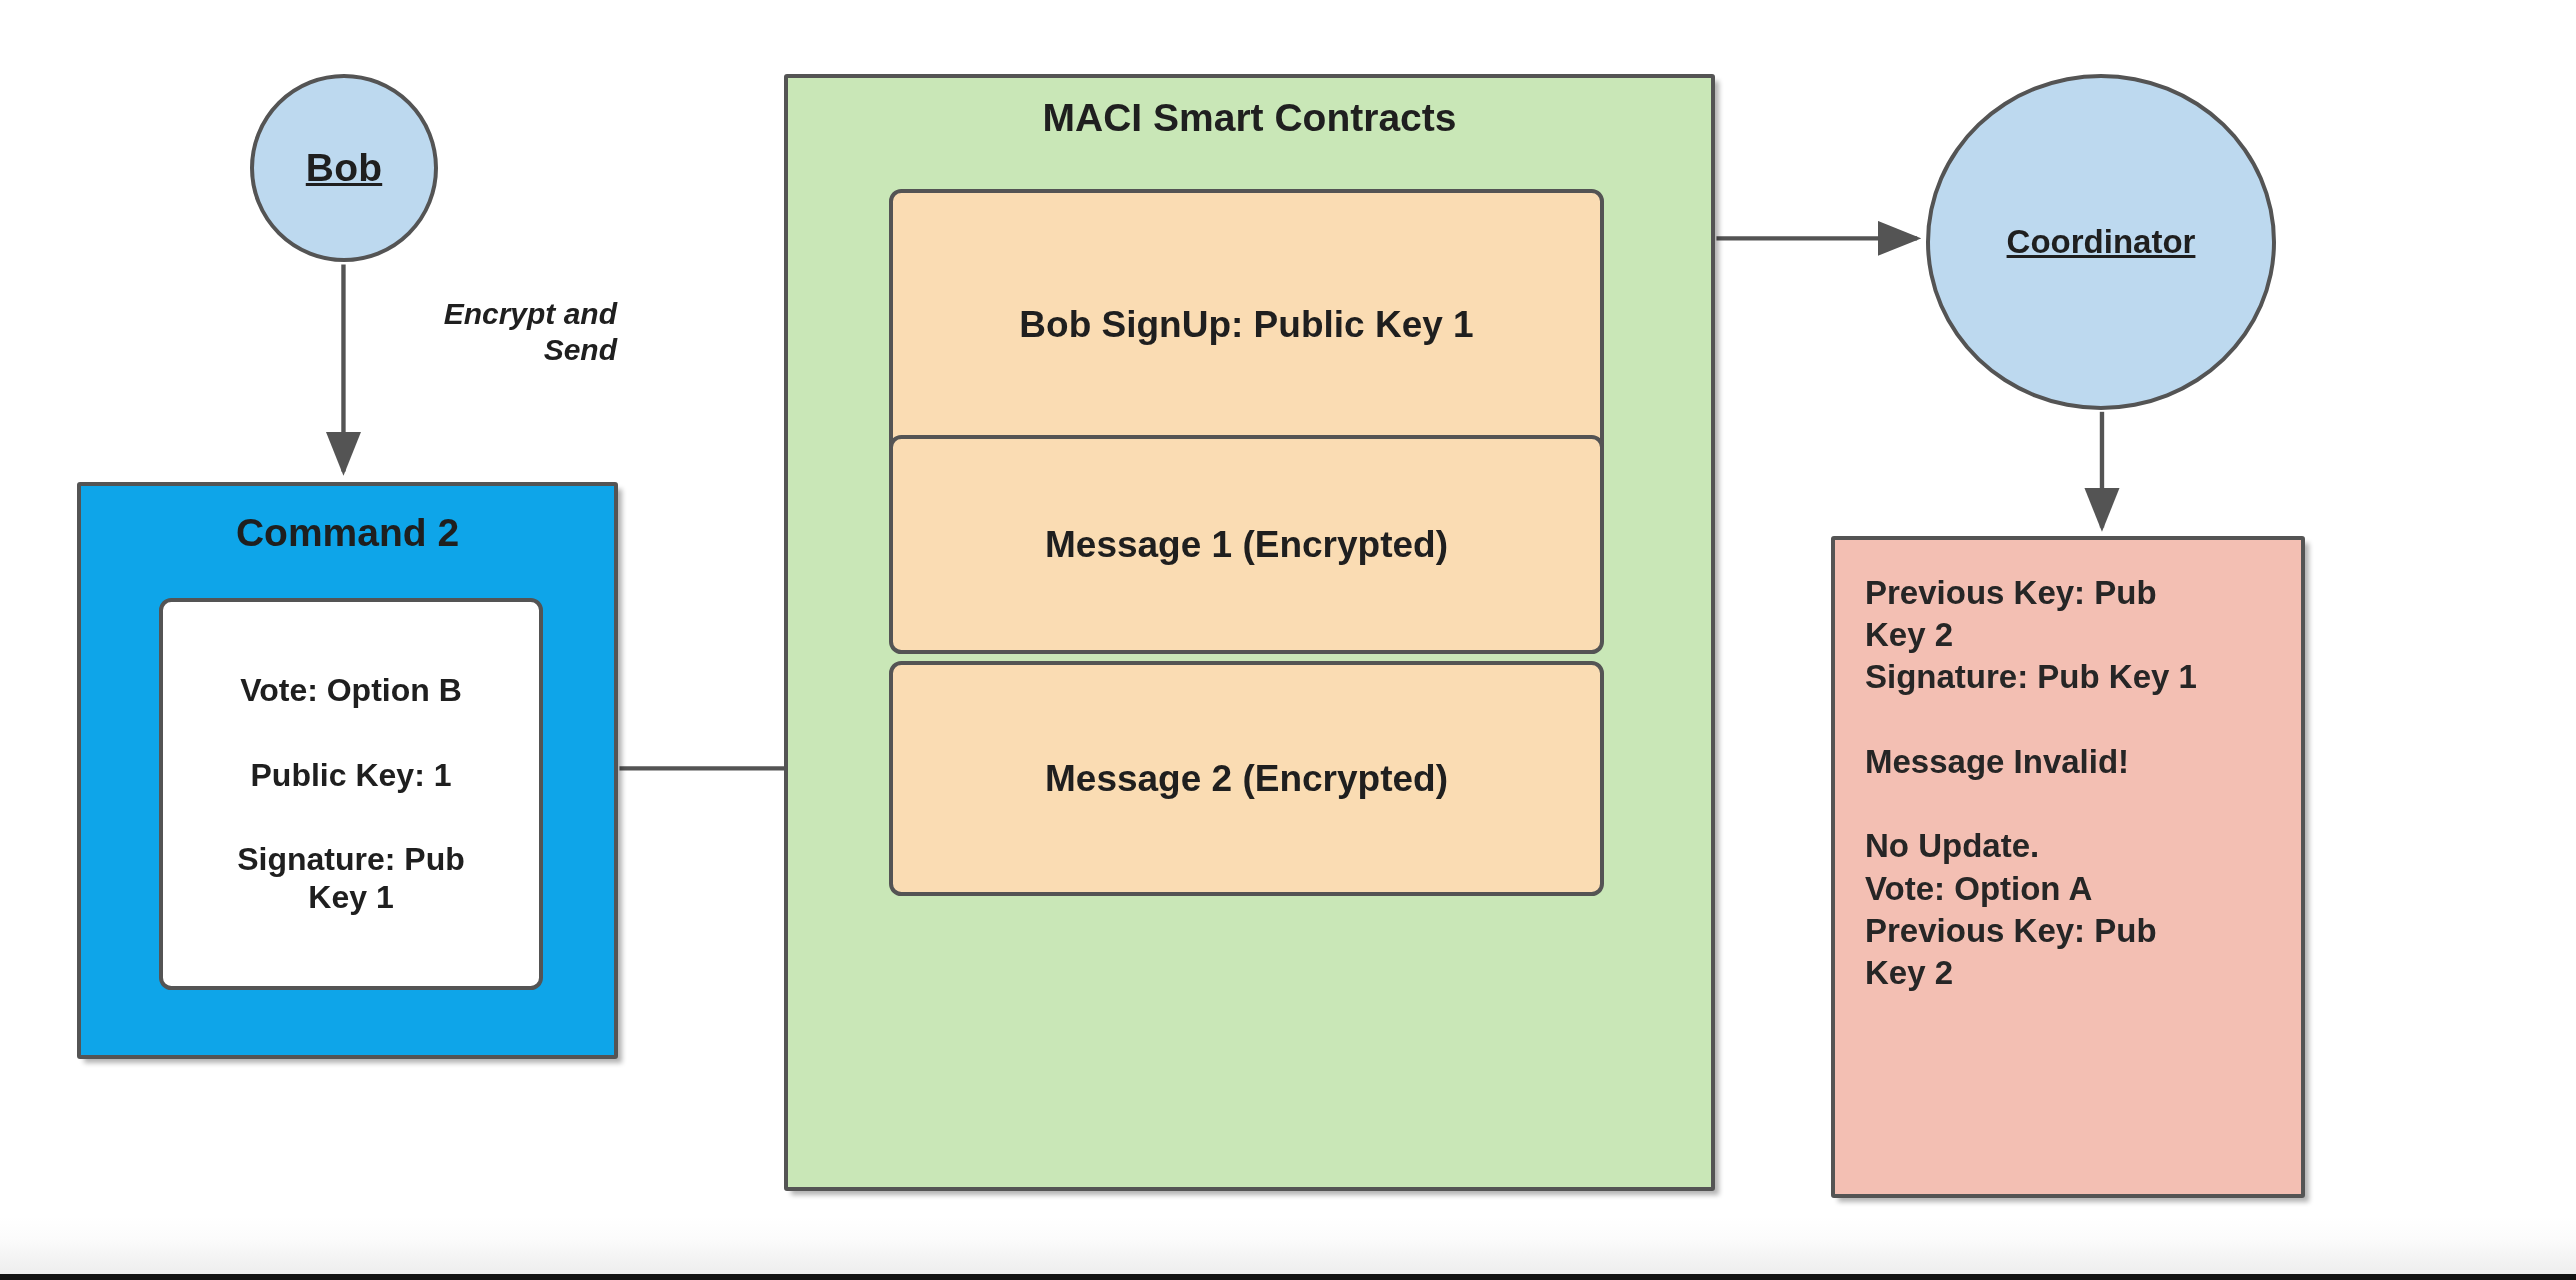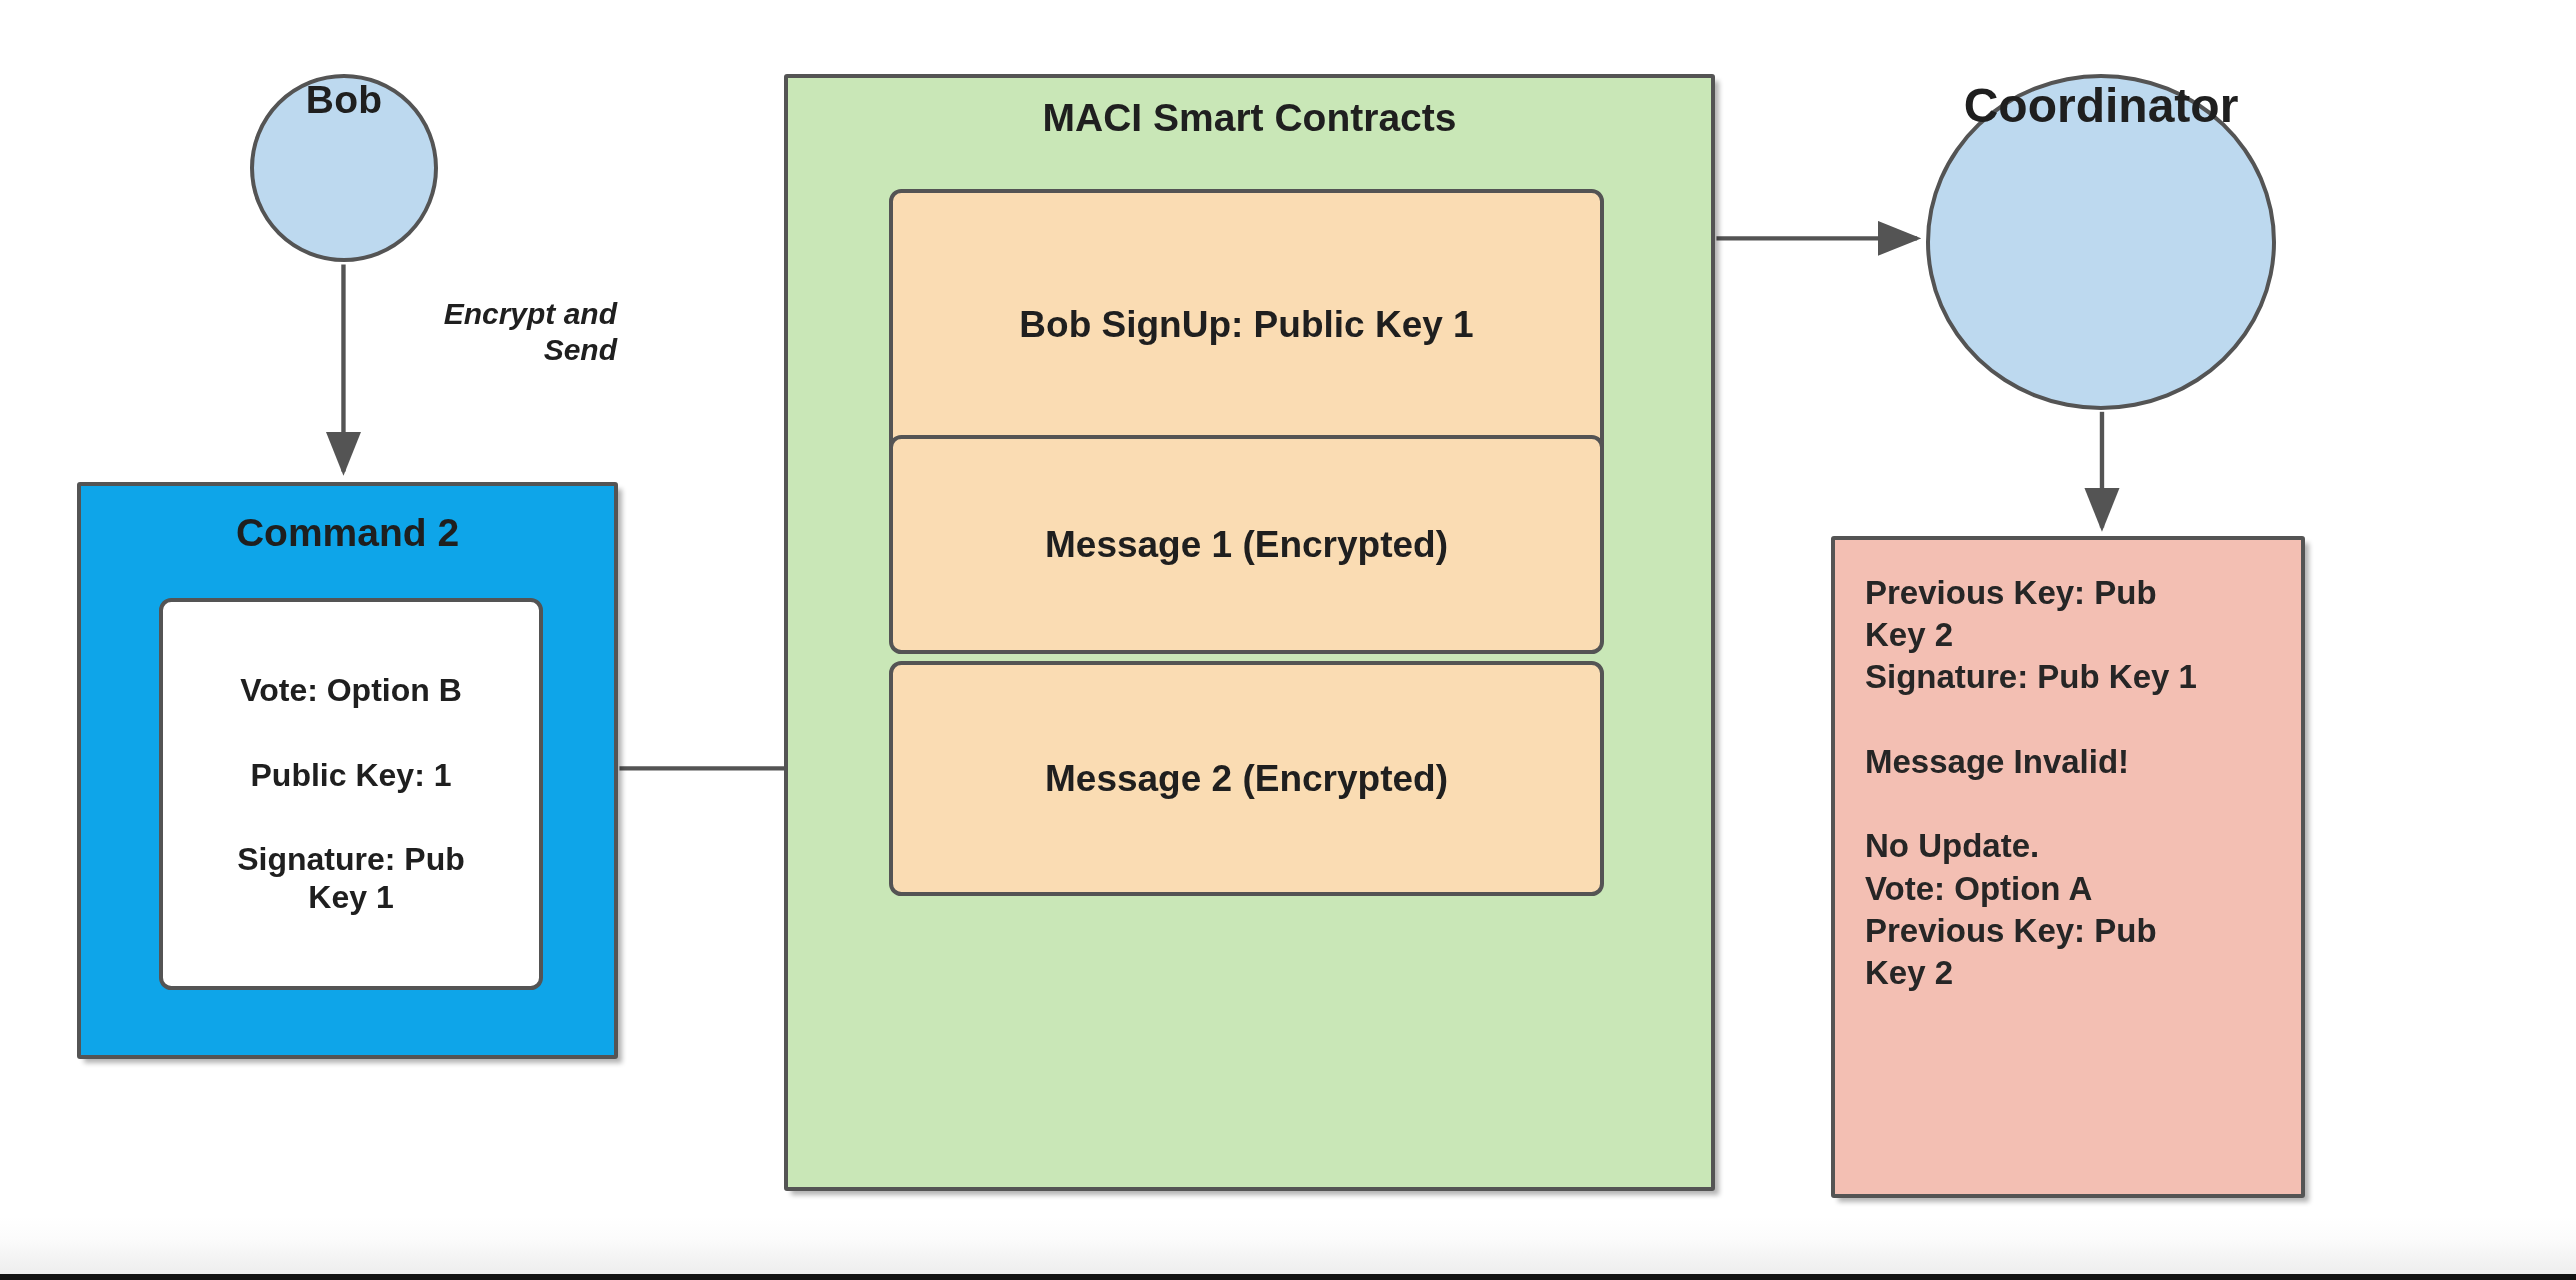--- a/index.html
+++ b/index.html
@@ -31,22 +31,23 @@
     box-shadow: 5.3px 5.3px 5.3px -1.8px rgba(0,0,0,0.30);
   }
   .rounded { border-radius: 3px; }
 
   .circle {
     position: absolute;
     box-sizing: border-box;
     border: 4.4px solid #545454;
     border-radius: 50%;
     display: flex;
-    align-items: flex-start;
+    align-items: center;
     justify-content: center;
+    text-decoration: underline;
   }
 
   .label-center {
     position: absolute;
     left: 0;
     width: 100%;
     text-align: center;
     font-weight: bold;
     line-height: 1.15;
   }
@@ -126,21 +127,21 @@
   #maci-item-1 { top: 357px; height: 219px; }
   #maci-item-2 { top: 583px; height: 235px; }
 
   
   #coordinator-circle {
     left: 1926px; top: 74px;
     width: 350px; height: 336px;
     background: #bdd9ef;
   }
   #coordinator-label {
-    font-size: 48px;
+    font-size: 33px;
     font-weight: bold;
   }
 
   
   #result-box {
     left: 1831px; top: 536px;
     width: 474px; height: 662px;
     background: #f3bfb3;
     padding: 32px 24.5px 0 30px;
   }

